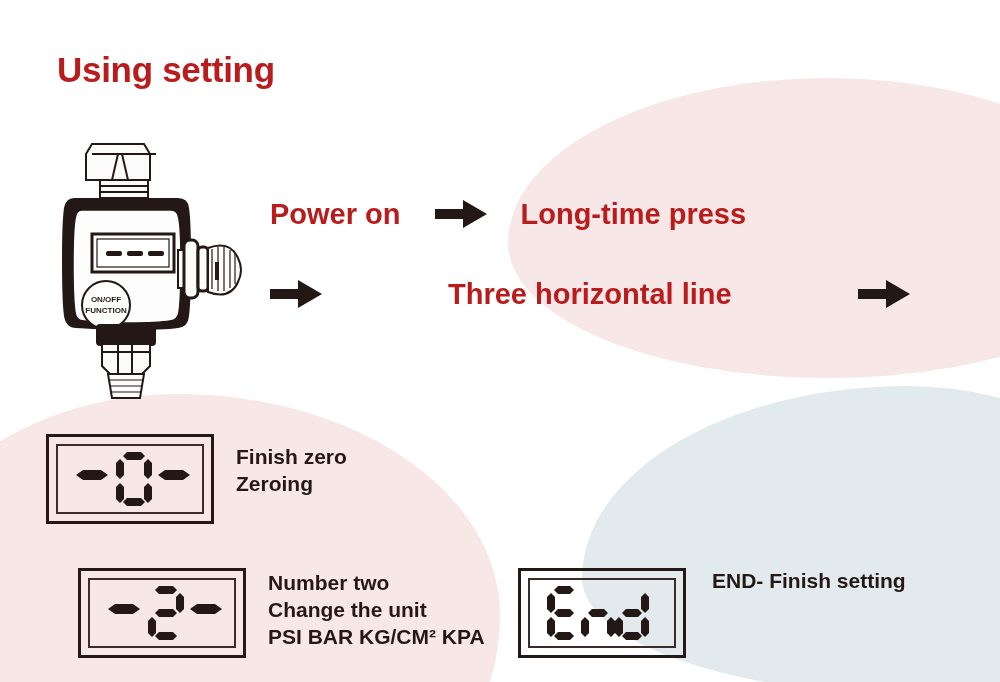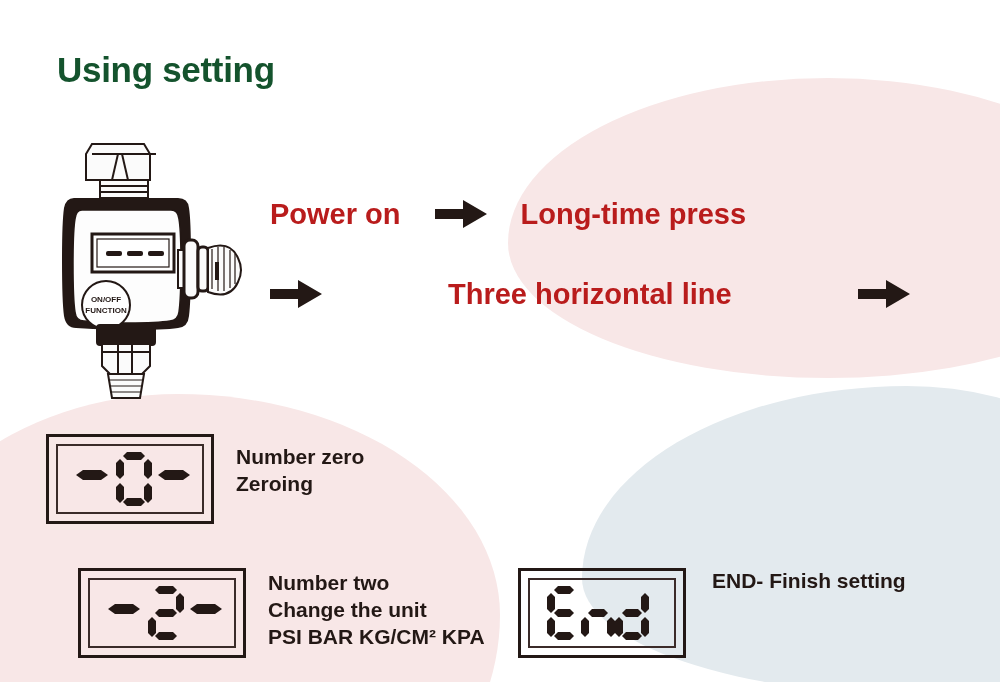--- a/index.html
+++ b/index.html
@@ -50,21 +50,21 @@
     border-radius: 58% 42% 38% 62% / 62% 48% 52% 38%;
   }
 
   
   #page-title {
     position: absolute;
     left: 57px;
     top: 50px;
     font-size: 35px;
     font-weight: bold;
-    color: #14532d;
+    color: #b91c1c;
     letter-spacing: -0.3px;
     white-space: nowrap;
   }
 
   
   #device-illustration {
     position: absolute;
     left: 52px;
     top: 132px;
     width: 206px;
@@ -263,21 +263,21 @@
             <path d="M50 33 l4 4 v12 l-4 4 l-4 -4 v-12 z"></path>
             <path d="M78 33 l4 4 v12 l-4 4 l-4 -4 v-12 z"></path>
             <path d="M53 52 l4 -4 h14 l4 4 l-4 4 h-14 z"></path>
 
             <path d="M88 25 l7 -5 h18 l7 5 l-7 5 h-18 z"></path>
           </g>
         </svg>
       </div>
     </div>
     <div class="lcd-caption">
-      <span class="cap-line">Number zero</span>
+      <span class="cap-line">Finish zero</span>
       <span class="cap-line">Zeroing</span>
     </div>
   </div>
 
   <div class="lcd-card" id="card-two">
     <div class="lcd-box">
       <div class="lcd-inner">
         <svg viewBox="0 0 120 58" width="120" height="58">
           <g fill="#231815">
             <path d="M6 25 l7 -5 h18 l7 5 l-7 5 h-18 z"></path>

